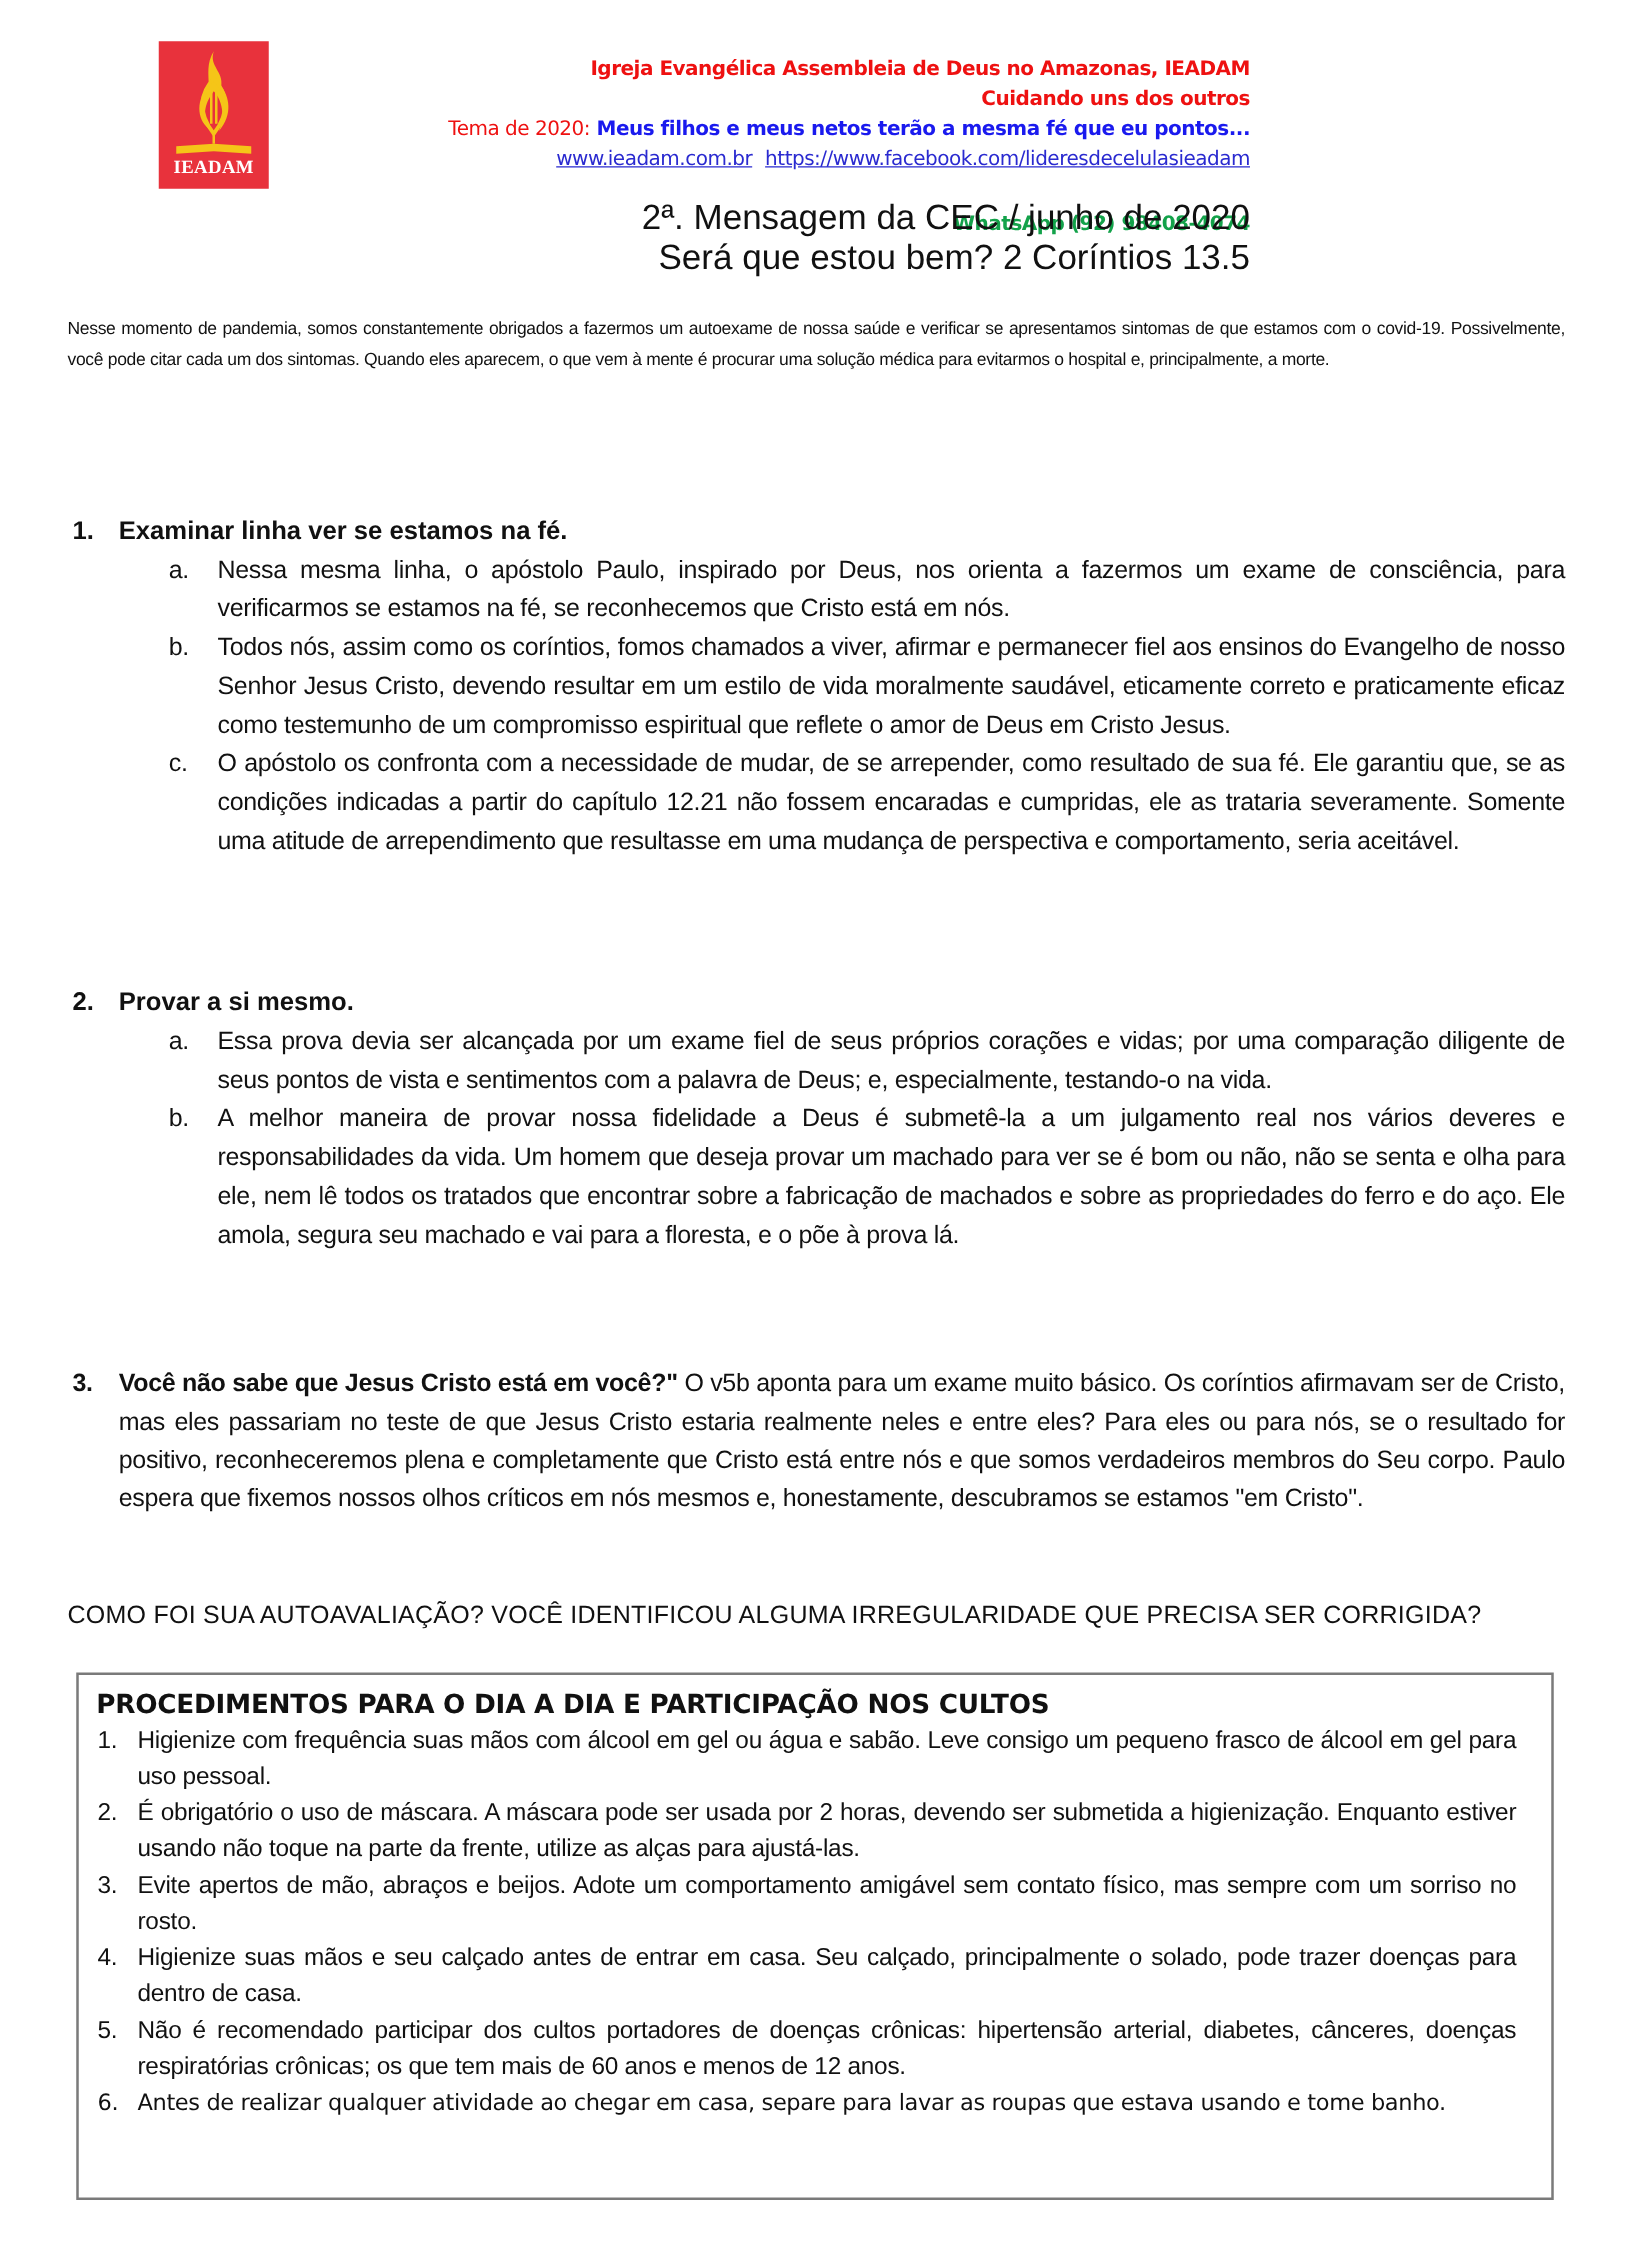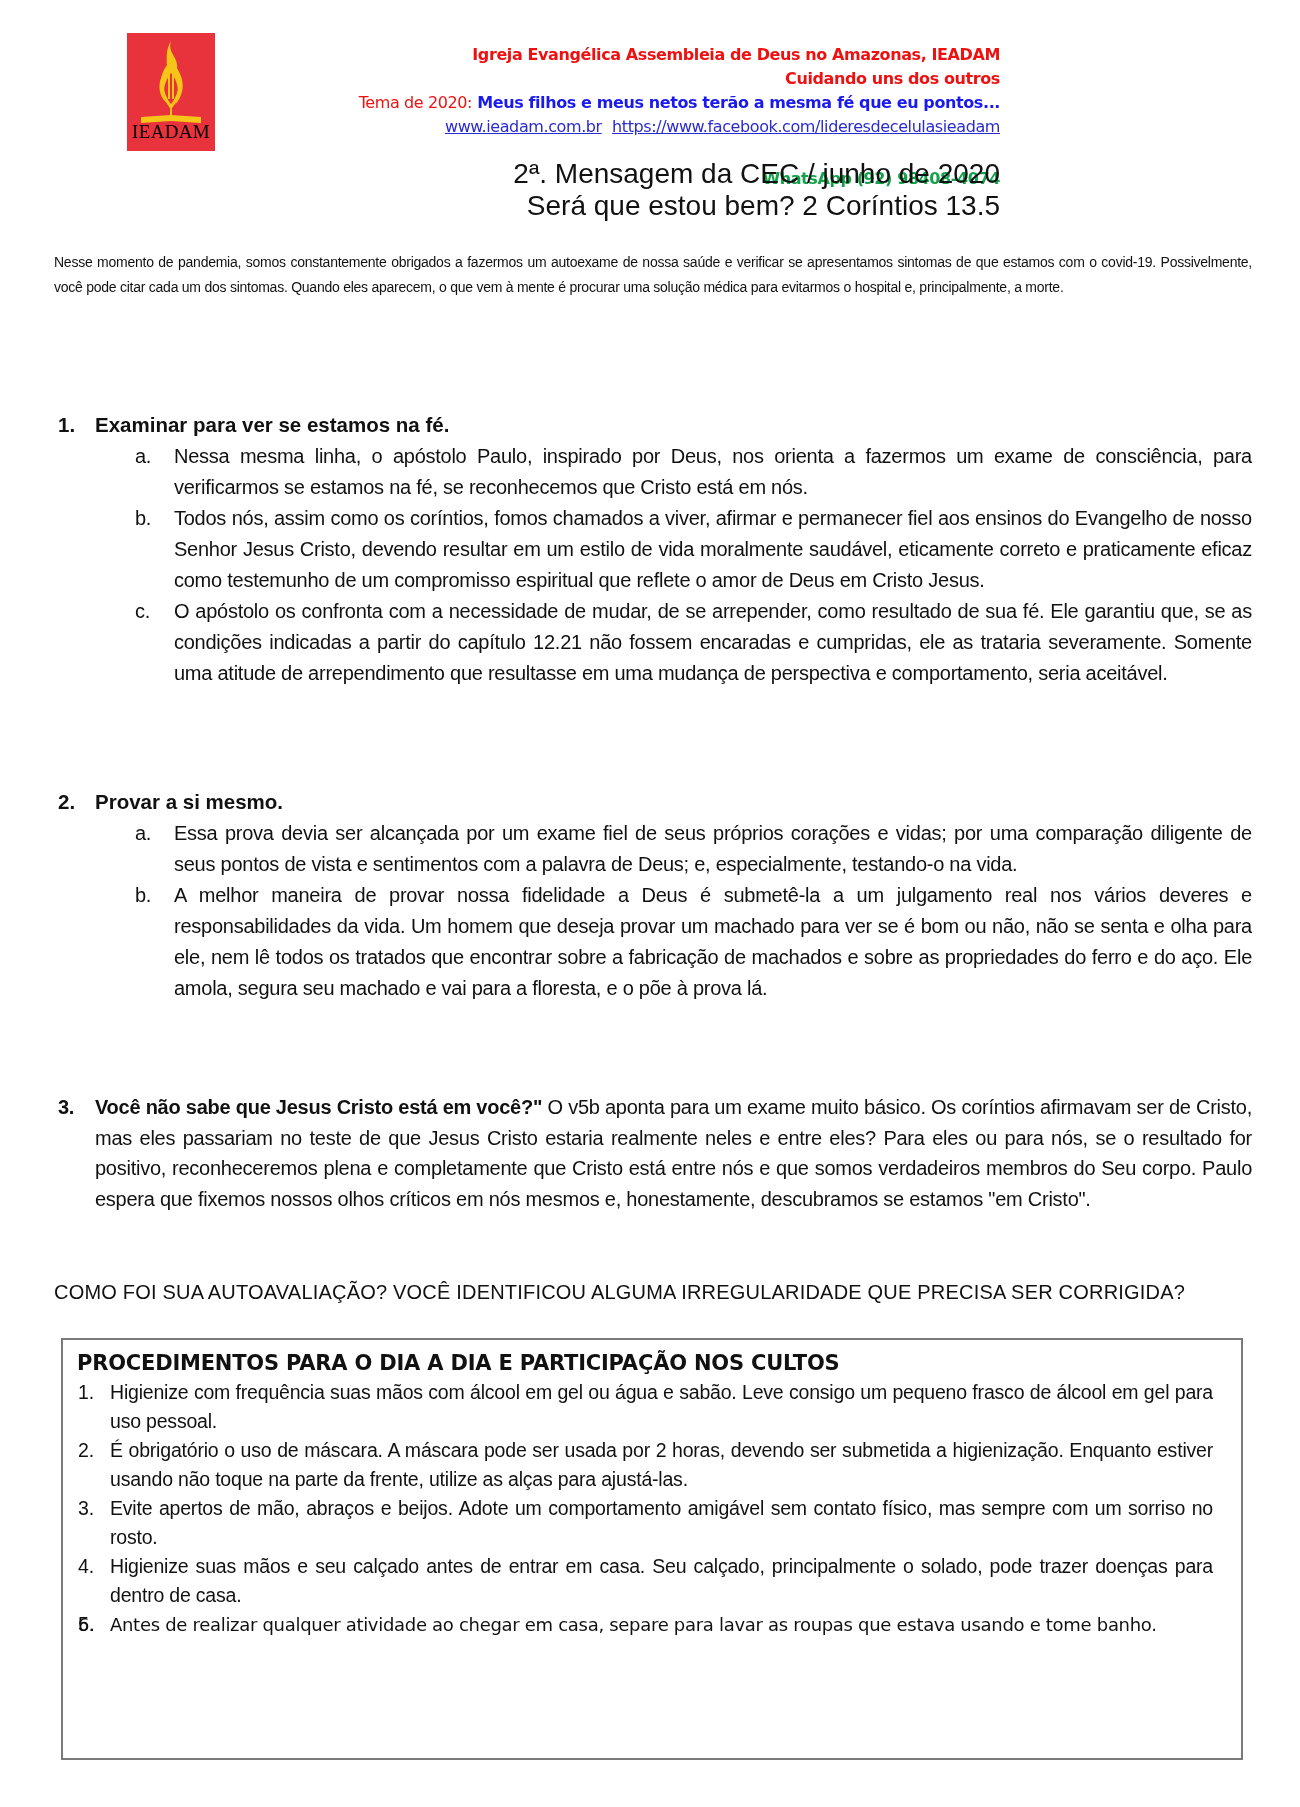--- a/index.html
+++ b/index.html
@@ -4,22 +4,22 @@
 <style>
   html, body { margin: 0; padding: 0; background: #ffffff; }
   body { width: 1300px; height: 1807px; position: relative; overflow: hidden;
          font-family: "Liberation Sans", sans-serif; color: #111111; }
   .abs { position: absolute; }
 
   
   .logo { left: 127px; top: 33px; width: 88px; height: 118px; background: #e8323c; }
   .logo svg { display: block; }
   .logo-text { position: absolute; left: 0; right: 0; bottom: 8px; text-align: center;
-               font-family: "Liberation Serif", serif; font-weight: normal; font-size: 19px;
-               color: #000000; letter-spacing: 0.3px; }
+               font-family: "Liberation Serif", serif; font-weight: bold; font-size: 15px;
+               color: #ffffff; letter-spacing: 0.3px; }
 
   
   .hdr { left: 300px; width: 700px; text-align: right; font-weight: bold; font-size: 16px; line-height: 24px;
          font-family: "DejaVu Sans", sans-serif; letter-spacing: -0.4px; }
   .red { color: #ee1111; }
   .blue { color: #1a1aee; }
   .link { color: #2a2ad0; text-decoration: underline; font-weight: normal; }
   .green { color: #13a24a; margin-top: 28px; }
   .norm { font-weight: normal; }
 
@@ -78,21 +78,21 @@
 </div>
 
 <div class="abs title" style="top:158px;">
   <div>2ª. Mensagem da CEC / junho de 2020</div>
   <div>Será que estou bem? 2 Coríntios 13.5</div>
 </div>
 
 <div class="abs para" style="top:250px;">Nesse momento de pandemia, somos constantemente obrigados a fazermos um autoexame de nossa saúde e verificar se apresentamos sintomas de que estamos com o covid-19. Possivelmente, você pode citar cada um dos sintomas. Quando eles aparecem, o que vem à mente é procurar uma solução médica para evitarmos o hospital e, principalmente, a morte.</div>
 
 <div class="abs h" style="top:410px;">
-  <span class="num">1.</span><span>Examinar para ver se estamos na fé.</span>
+  <span class="num">1.</span><span>Examinar linha ver se estamos na fé.</span>
 </div>
 <div class="abs sub" style="top:441px;">
   <div class="sub-item">
     <span class="mark">a.</span>
     <span>Nessa mesma linha, o apóstolo Paulo, inspirado por Deus, nos orienta a fazermos um exame de consciência, para verificarmos se estamos na fé, se reconhecemos que Cristo está em nós.</span>
   </div>
   <div class="sub-item">
     <span class="mark">b.</span>
     <span>Todos nós, assim como os coríntios, fomos chamados a viver, afirmar e permanecer fiel aos ensinos do Evangelho de nosso Senhor Jesus Cristo, devendo resultar em um estilo de vida moralmente saudável, eticamente correto e praticamente eficaz como testemunho de um compromisso espiritual que reflete o amor de Deus em Cristo Jesus.</span>
   </div>
@@ -140,19 +140,20 @@
     <div class="box-item">
       <span class="mark">3.</span>
       <span>Evite apertos de mão, abraços e beijos. Adote um comportamento amigável sem contato físico, mas sempre com um sorriso no rosto.</span>
     </div>
     <div class="box-item">
       <span class="mark">4.</span>
       <span>Higienize suas mãos e seu calçado antes de entrar em casa. Seu calçado, principalmente o solado, pode trazer doenças para dentro de casa.</span>
     </div>
     <div class="box-item">
       <span class="mark">5.</span>
+      <span>Não é recomendado participar dos cultos portadores de doenças crônicas: hipertensão arterial, diabetes, cânceres, doenças respiratórias crônicas; os que tem mais de 60 anos e menos de 12 anos.</span>
     </div>
     <div class="box-item alt">
       <span class="mark">6.</span>
       <span>Antes de realizar qualquer atividade ao chegar em casa, separe para lavar as roupas que estava usando e tome banho.</span>
     </div>
   </div>
 </div>
 
 </body></html>

